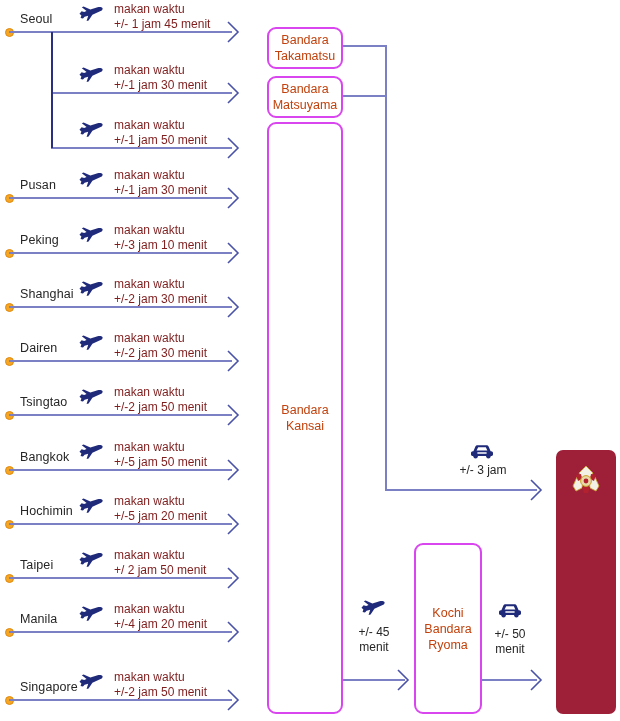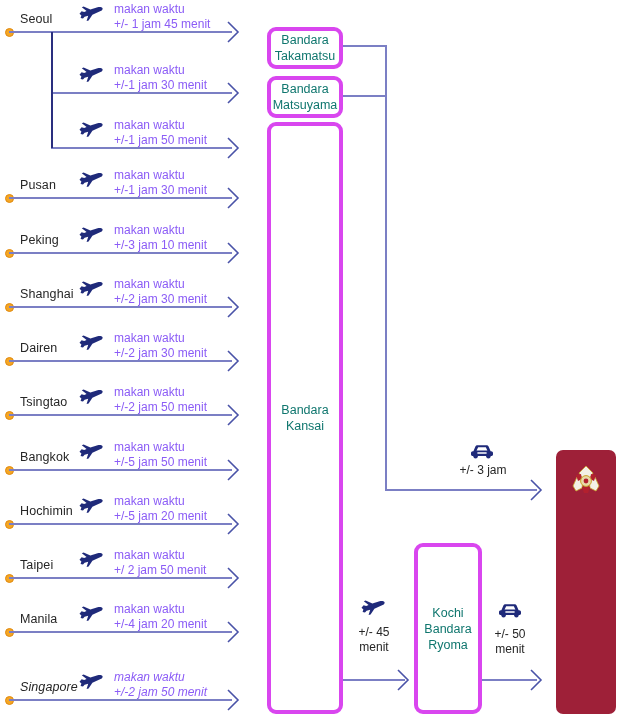--- a/index.html
+++ b/index.html
@@ -30,35 +30,35 @@
     width:13px;height:22px;
   }
   .arrowhead svg{display:block;}
 
   
   .city{
     font-size:12.5px;color:#262626;white-space:nowrap;
     letter-spacing:.1px;
   }
   .dur{
-    font-size:12px;color:#8b5cf6;line-height:15px;white-space:nowrap;
+    font-size:12px;color:#7f1d1d;line-height:15px;white-space:nowrap;
   }
   .dur .l1{display:block;}
   .dur .l2{display:block;}
   .plane svg,.car svg{display:block;}
 
   
   .node{
     box-sizing:border-box;
-    border:4px solid #d946ef;
+    border:2px solid #d946ef;
     border-radius:9px;
     background:#ffffff;
     display:flex;align-items:center;justify-content:center;
     text-align:center;
-    font-size:12.5px;line-height:16px;color:#0f766e;
+    font-size:12.5px;line-height:16px;color:#c2410c;
   }
 
   
   .dest{
     box-sizing:border-box;
     background:#9E2038;
     border-radius:7px;
     display:flex;flex-direction:column;align-items:center;
     padding-top:14px;
   }
@@ -296,21 +296,21 @@
         <div class="abs plane" style="left: 78px; top: 604px;">
           <svg width="26" height="18" viewBox="0 0 26 18">
             <path d="M1.5 9.8 L3.6 7.3 L6.2 8.0 L8.6 7.0 L3.8 3.2 L5.6 2.4 L12.4 5.6 L19.6 3.3 C21.6 2.7 23.6 3.0 24.4 4.0 C25.1 4.9 24.4 6.3 22.6 7.1 L14.4 10.8 L10.6 16.6 L8.6 16.9 L10.2 11.8 L6.6 12.8 L5.0 14.6 L2.6 14.0 L3.4 11.4 Z" fill="#1F2A7A"></path>
           </svg>
         </div>
         <div class="abs dur" style="left: 114px; top: 602px;">
           <span class="l1">makan waktu</span>
           <span class="l2">+/-4 jam 20 menit</span>
         </div>
       </div>
-      <div class="abs" style="left: 0px; top: 0px; width: 536px; height: 721px; pointer-events: none; font-style: italic;">
+      <div class="abs" style="left: 0px; top: 0px; width: 536px; height: 721px; pointer-events: none;">
         <div class="abs dot" style="left: 5px; top: 696px; pointer-events: auto;"></div>
         <div class="abs city" style="left: 20px; top: 680px;">Singapore</div>
         <div class="abs hline" style="left: 9px; top: 699px; width: 223px;"></div>
         <div class="abs arrowhead" style="left: 227px; top: 689px;">
           <svg width="13" height="22" viewBox="0 0 13 22">
             <path d="M1 1 L11 11 L1 21" fill="none" stroke="#4A53A8" stroke-width="1.6"></path>
           </svg>
         </div>
         <div class="abs plane" style="left: 78px; top: 672px;">
           <svg width="26" height="18" viewBox="0 0 26 18">

